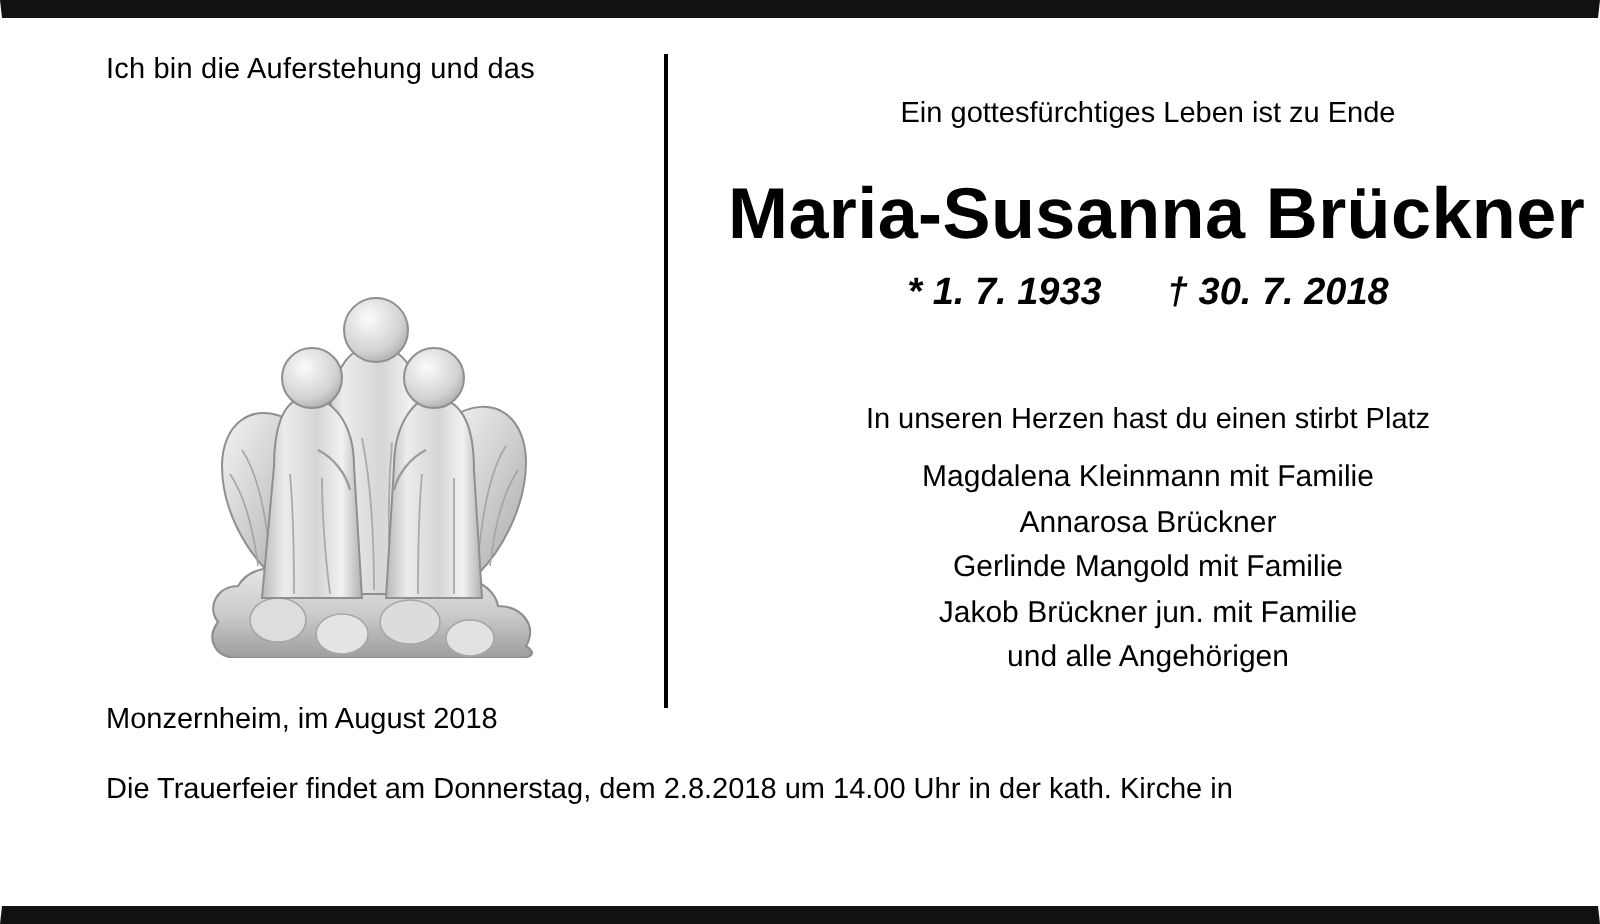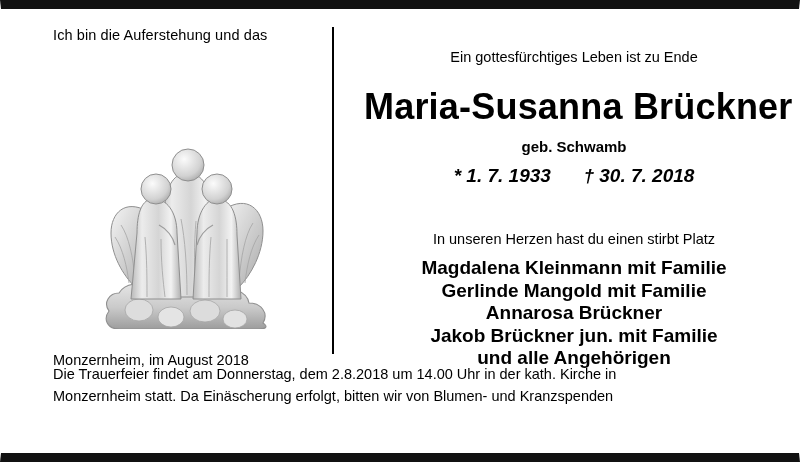--- a/index.html
+++ b/index.html
@@ -124,34 +124,34 @@
     width: 22px;
   }
   .memory {
     font-size: 14.5px;
     line-height: 20px;
     margin-top: 43px;
     margin-bottom: 8px;
     white-space: nowrap;
   }
   .mourners {
-    font-size: 19px;
-    font-weight: bold;
+    font-size: 15px;
+    font-weight: normal;
     line-height: 22.5px;
   }
   .mourners .m-line {
     display: block;
     white-space: nowrap;
   }
 
   
   .bottom {
     position: absolute;
     left: 52px;
-    top: 354px;
+    top: 375px;
     width: 700px;
     font-size: 14.5px;
     line-height: 22px;
   }
   .bottom .b-line { display: block; white-space: nowrap; }
 </style>
 </head>
 <body>
 
 <div class="obituary">
@@ -227,36 +227,34 @@
             <path d="M112 92 C104 96 98 104 96 112" fill="none" stroke="#9c9c9c" stroke-width="1.2"></path>
           </svg>
         </div>
 
         <div class="place-date">Monzernheim, im August 2018</div>
       </div>
 
       <div class="right-col">
         <div class="intro">Ein gottesfürchtiges Leben ist zu Ende</div>
         <div class="name">Maria-Susanna Brückner</div>
-        <div class="maiden">geb. Schwamb</div>
         <div class="dates">
           <span>* 1. 7. 1933</span>
           <span class="sep"></span>
           <span>† 30. 7. 2018</span>
         </div>
         <div class="memory">In unseren Herzen hast du einen stirbt Platz</div>
         <div class="mourners">
           <span class="m-line">Magdalena Kleinmann mit Familie</span>
+          <span class="m-line">Annarosa Brückner</span>
           <span class="m-line">Gerlinde Mangold mit Familie</span>
-          <span class="m-line">Annarosa Brückner</span>
           <span class="m-line">Jakob Brückner jun. mit Familie</span>
           <span class="m-line">und alle Angehörigen</span>
         </div>
       </div>
     </div>
 
     <div class="bottom">
       <span class="b-line">Die Trauerfeier findet am Donnerstag, dem 2.8.2018 um 14.00 Uhr in der kath. Kirche in</span>
-      <span class="b-line">Monzernheim statt. Da Einäscherung erfolgt, bitten wir von Blumen- und Kranzspenden</span>
     </div>
 
   </div>
 </div>
 
 </body></html>

